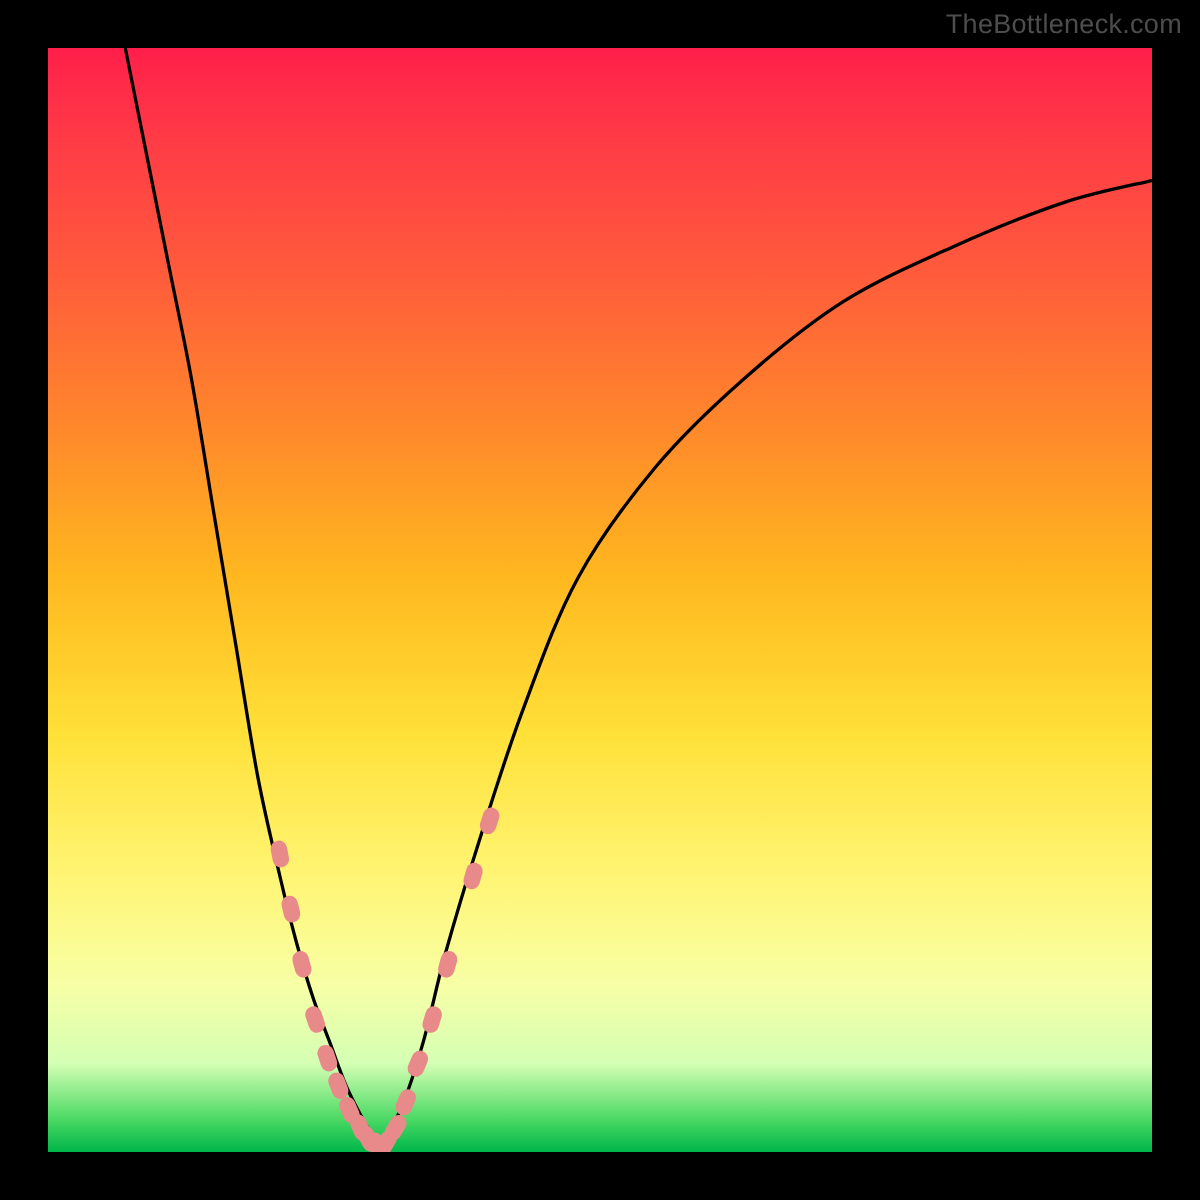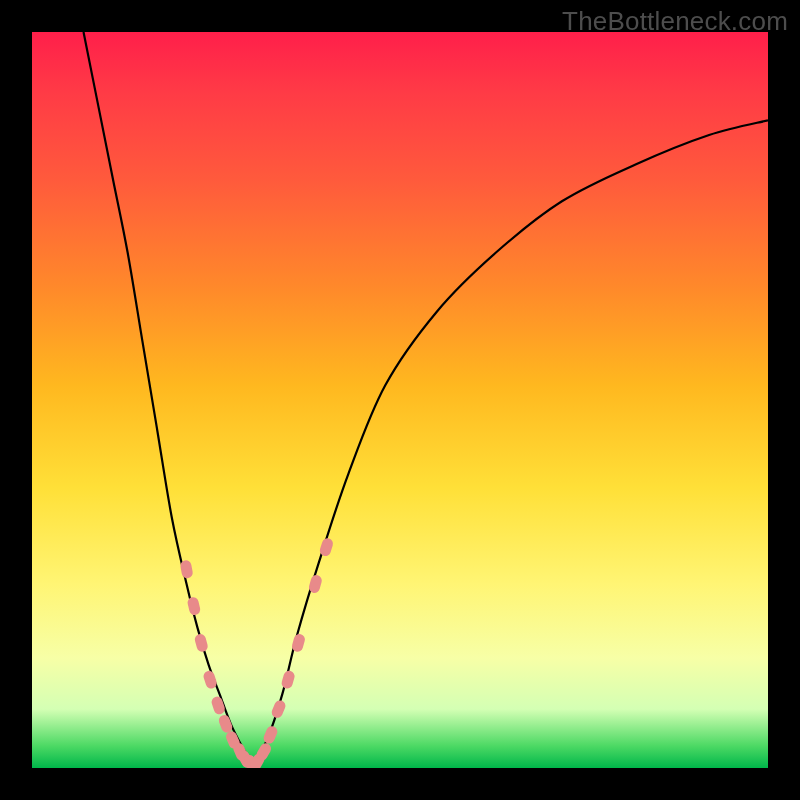--- a/index.html
+++ b/index.html
@@ -40,21 +40,21 @@
       #f7ffa6 85%,
       #d4ffb4 92%,
       #4cd964 97%,
       #00b64a 100%
     );
   }
   .attribution {
     position: absolute;
     top: 6px;
     right: 12px;
-    font-size: 26px;
+    font-size: 18px;
     font-weight: 500;
     color: #4d4d4d;
     letter-spacing: 0.2px;
     user-select: none;
   }
   svg.curve {
     position: absolute;
     inset: 0;
   }
   .curve-path {

